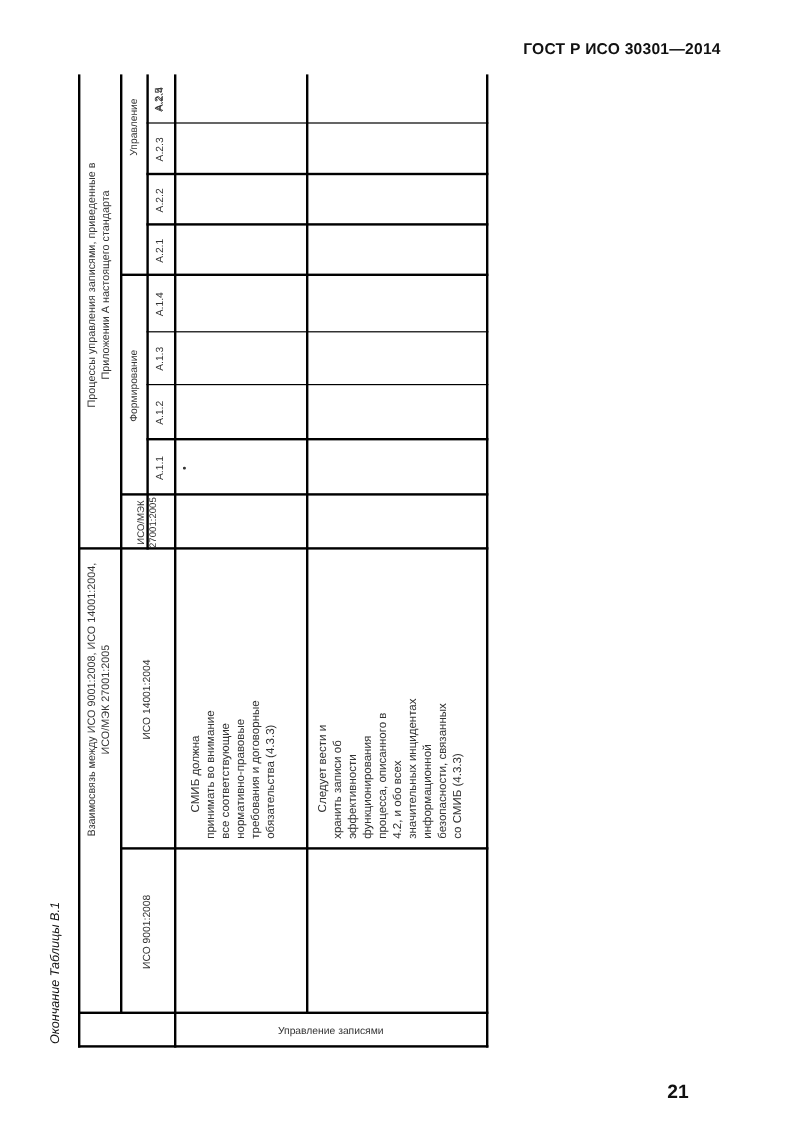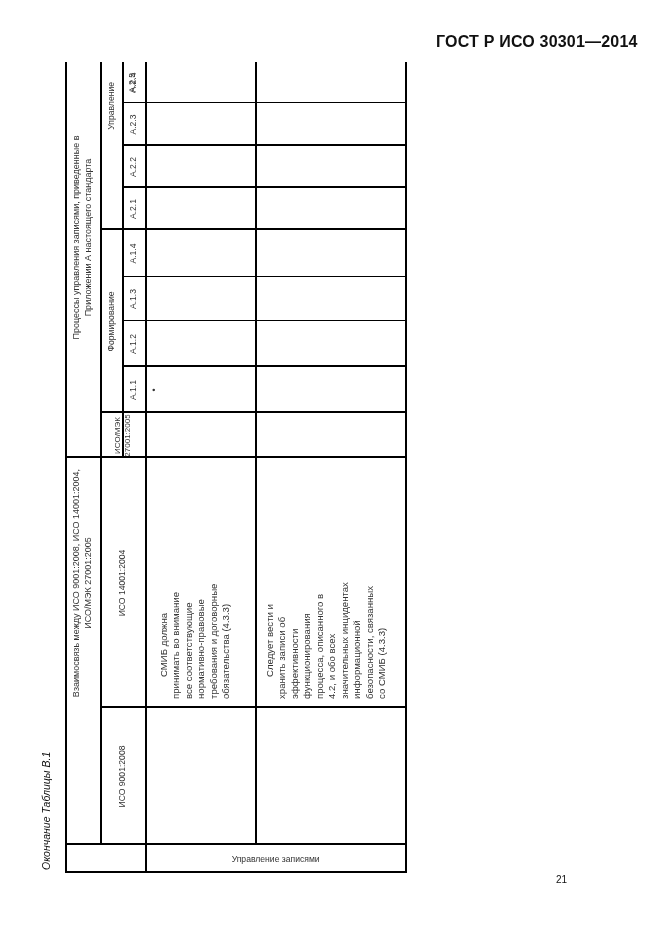--- a/index.html
+++ b/index.html
@@ -1,20 +1,20 @@
 <!DOCTYPE html>
 <html><head>
 <meta charset="utf-8">
 <style>
   html, body { margin: 0; padding: 0; background: #ffffff; }
   body { width: 661px; height: 936px; position: relative; overflow: hidden;
          font-family: "Liberation Sans", sans-serif; color: #111; }
-  .doc-header { position: absolute; left: 436px; top: 33px; font-size: 16px; font-weight: bold;
+  .doc-header { position: absolute; left: 436px; top: 33px; font-size: 13px; font-weight: bold;
                 letter-spacing: 0.2px; }
-  .page-number { position: absolute; left: 556px; top: 874px; font-size: 10px; font-weight: normal; }
+  .page-number { position: absolute; left: 556px; top: 902px; font-size: 16px; font-weight: bold; }
   .caption { position: absolute; left: 40px; top: 870px; transform-origin: 0 0; transform: rotate(-90deg);
              font-size: 10.5px; font-style: italic; white-space: nowrap; }
   
   .table-wrap { position: absolute; left: 65px; top: 873px; width: 811px; height: 342px;
                 transform-origin: 0 0; transform: rotate(-90deg); }
   .cell { position: absolute; box-sizing: border-box; font-size: 8.6px; color: #333;
           display: flex; align-items: center; justify-content: center; text-align: center; line-height: 1.25; }
   .line { position: absolute; background: #000; }
   .txt-block { font-size: 9.6px; line-height: 1.3; text-align: left; color: #333; }
   .upside { transform: rotate(180deg); }

